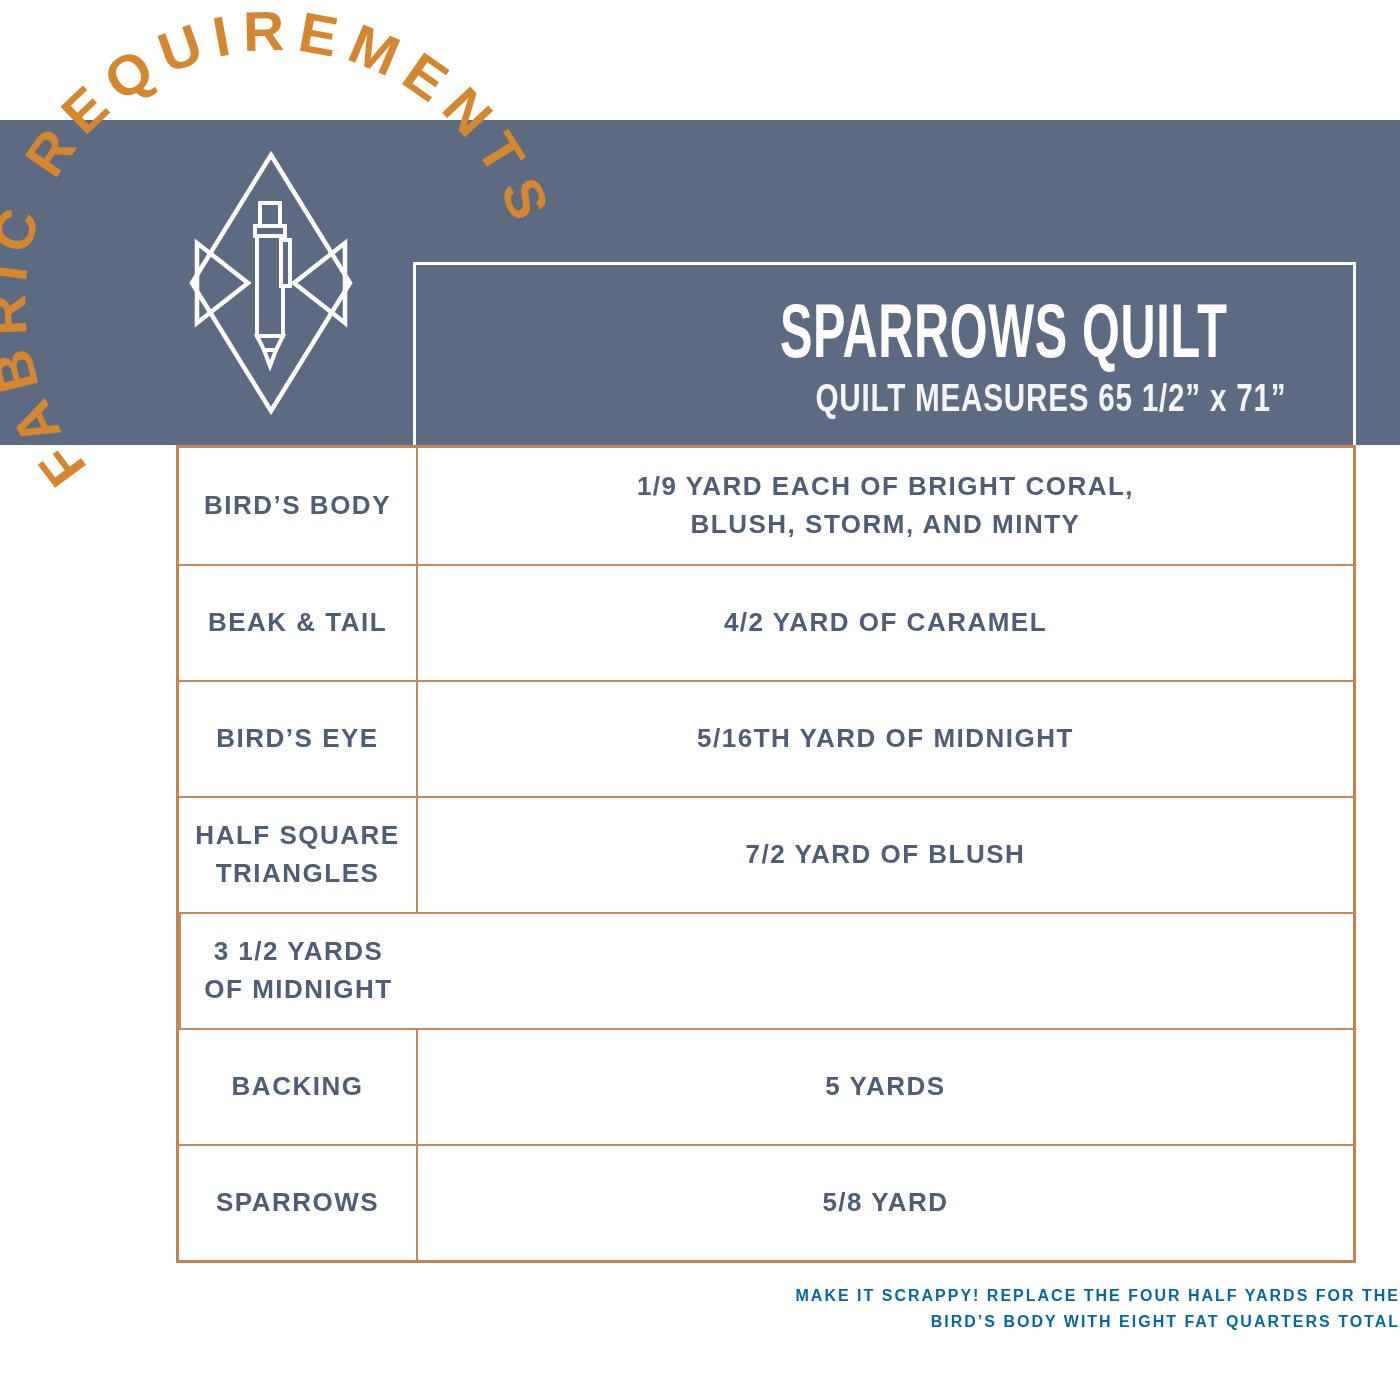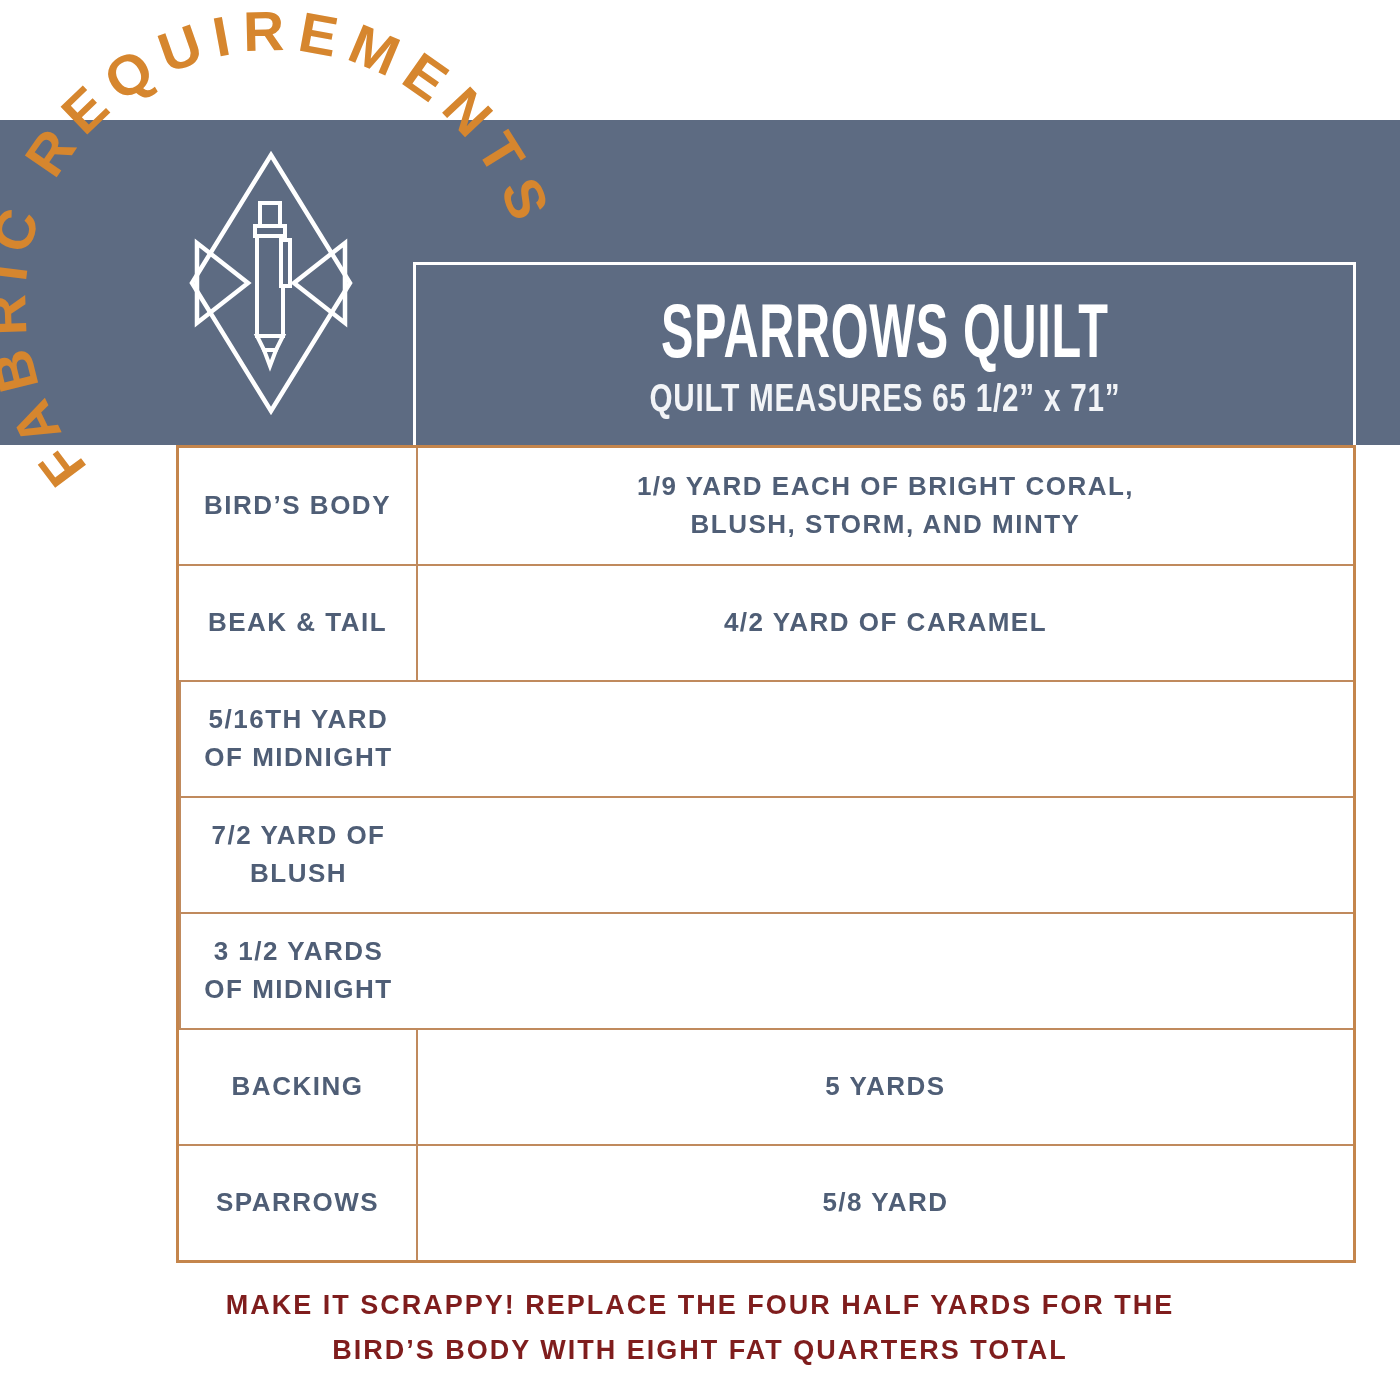--- a/index.html
+++ b/index.html
@@ -17,21 +17,21 @@
     background:#5d6b82;
   }
   .header-box{
     position:absolute;
     left:413px;top:262px;
     width:943px;height:183px;
     border:3px solid #ffffff;
     border-bottom:none;
     box-sizing:border-box;
     display:flex;flex-direction:column;
-    align-items:center;justify-content:center;
+    align-items:flex-end;justify-content:center;
     gap:10px;
   }
   .header-title{
     color:#ffffff;
     font-size:76px;
     font-weight:bold;
     letter-spacing:1px;
     line-height:1;
     transform:scaleX(0.64);
     transform-origin:center;
@@ -86,24 +86,24 @@
     padding:4px 10px;
     box-sizing:border-box;
   }
   .value-cell{
     border-left:2px solid #c08a5d;
   }
   .note{
     position:absolute;
     left:0;top:1283px;
     width:1400px;
-    text-align:center;
-    color:#7f1d1d;
+    text-align:right;
+    color:#0369a1;
     font-weight:bold;
-    font-size:27px;
+    font-size:16px;
     letter-spacing:2px;
     line-height:1.65;
     white-space:pre-line;
   }
 </style>
 </head>
 <body>
 
 <div class="banner"></div>
 
@@ -139,23 +139,26 @@
   <div class="t-row">
     <div class="label-cell">BIRD’S BODY</div>
     <div class="value-cell">1/9 YARD EACH OF BRIGHT CORAL,
 BLUSH, STORM, AND MINTY</div>
   </div>
   <div class="t-row">
     <div class="label-cell">BEAK &amp; TAIL</div>
     <div class="value-cell">4/2 YARD OF CARAMEL</div>
   </div>
   <div class="t-row">
+    <div class="label-cell">BIRD’S EYE</div>
     <div class="value-cell">5/16TH YARD OF MIDNIGHT</div>
   </div>
   <div class="t-row">
+    <div class="label-cell">HALF SQUARE
+TRIANGLES</div>
     <div class="value-cell">7/2 YARD OF BLUSH</div>
   </div>
   <div class="t-row">
     <div class="value-cell">3 1/2 YARDS OF MIDNIGHT</div>
   </div>
   <div class="t-row">
     <div class="label-cell">BACKING</div>
     <div class="value-cell">5 YARDS</div>
   </div>
   <div class="t-row">

